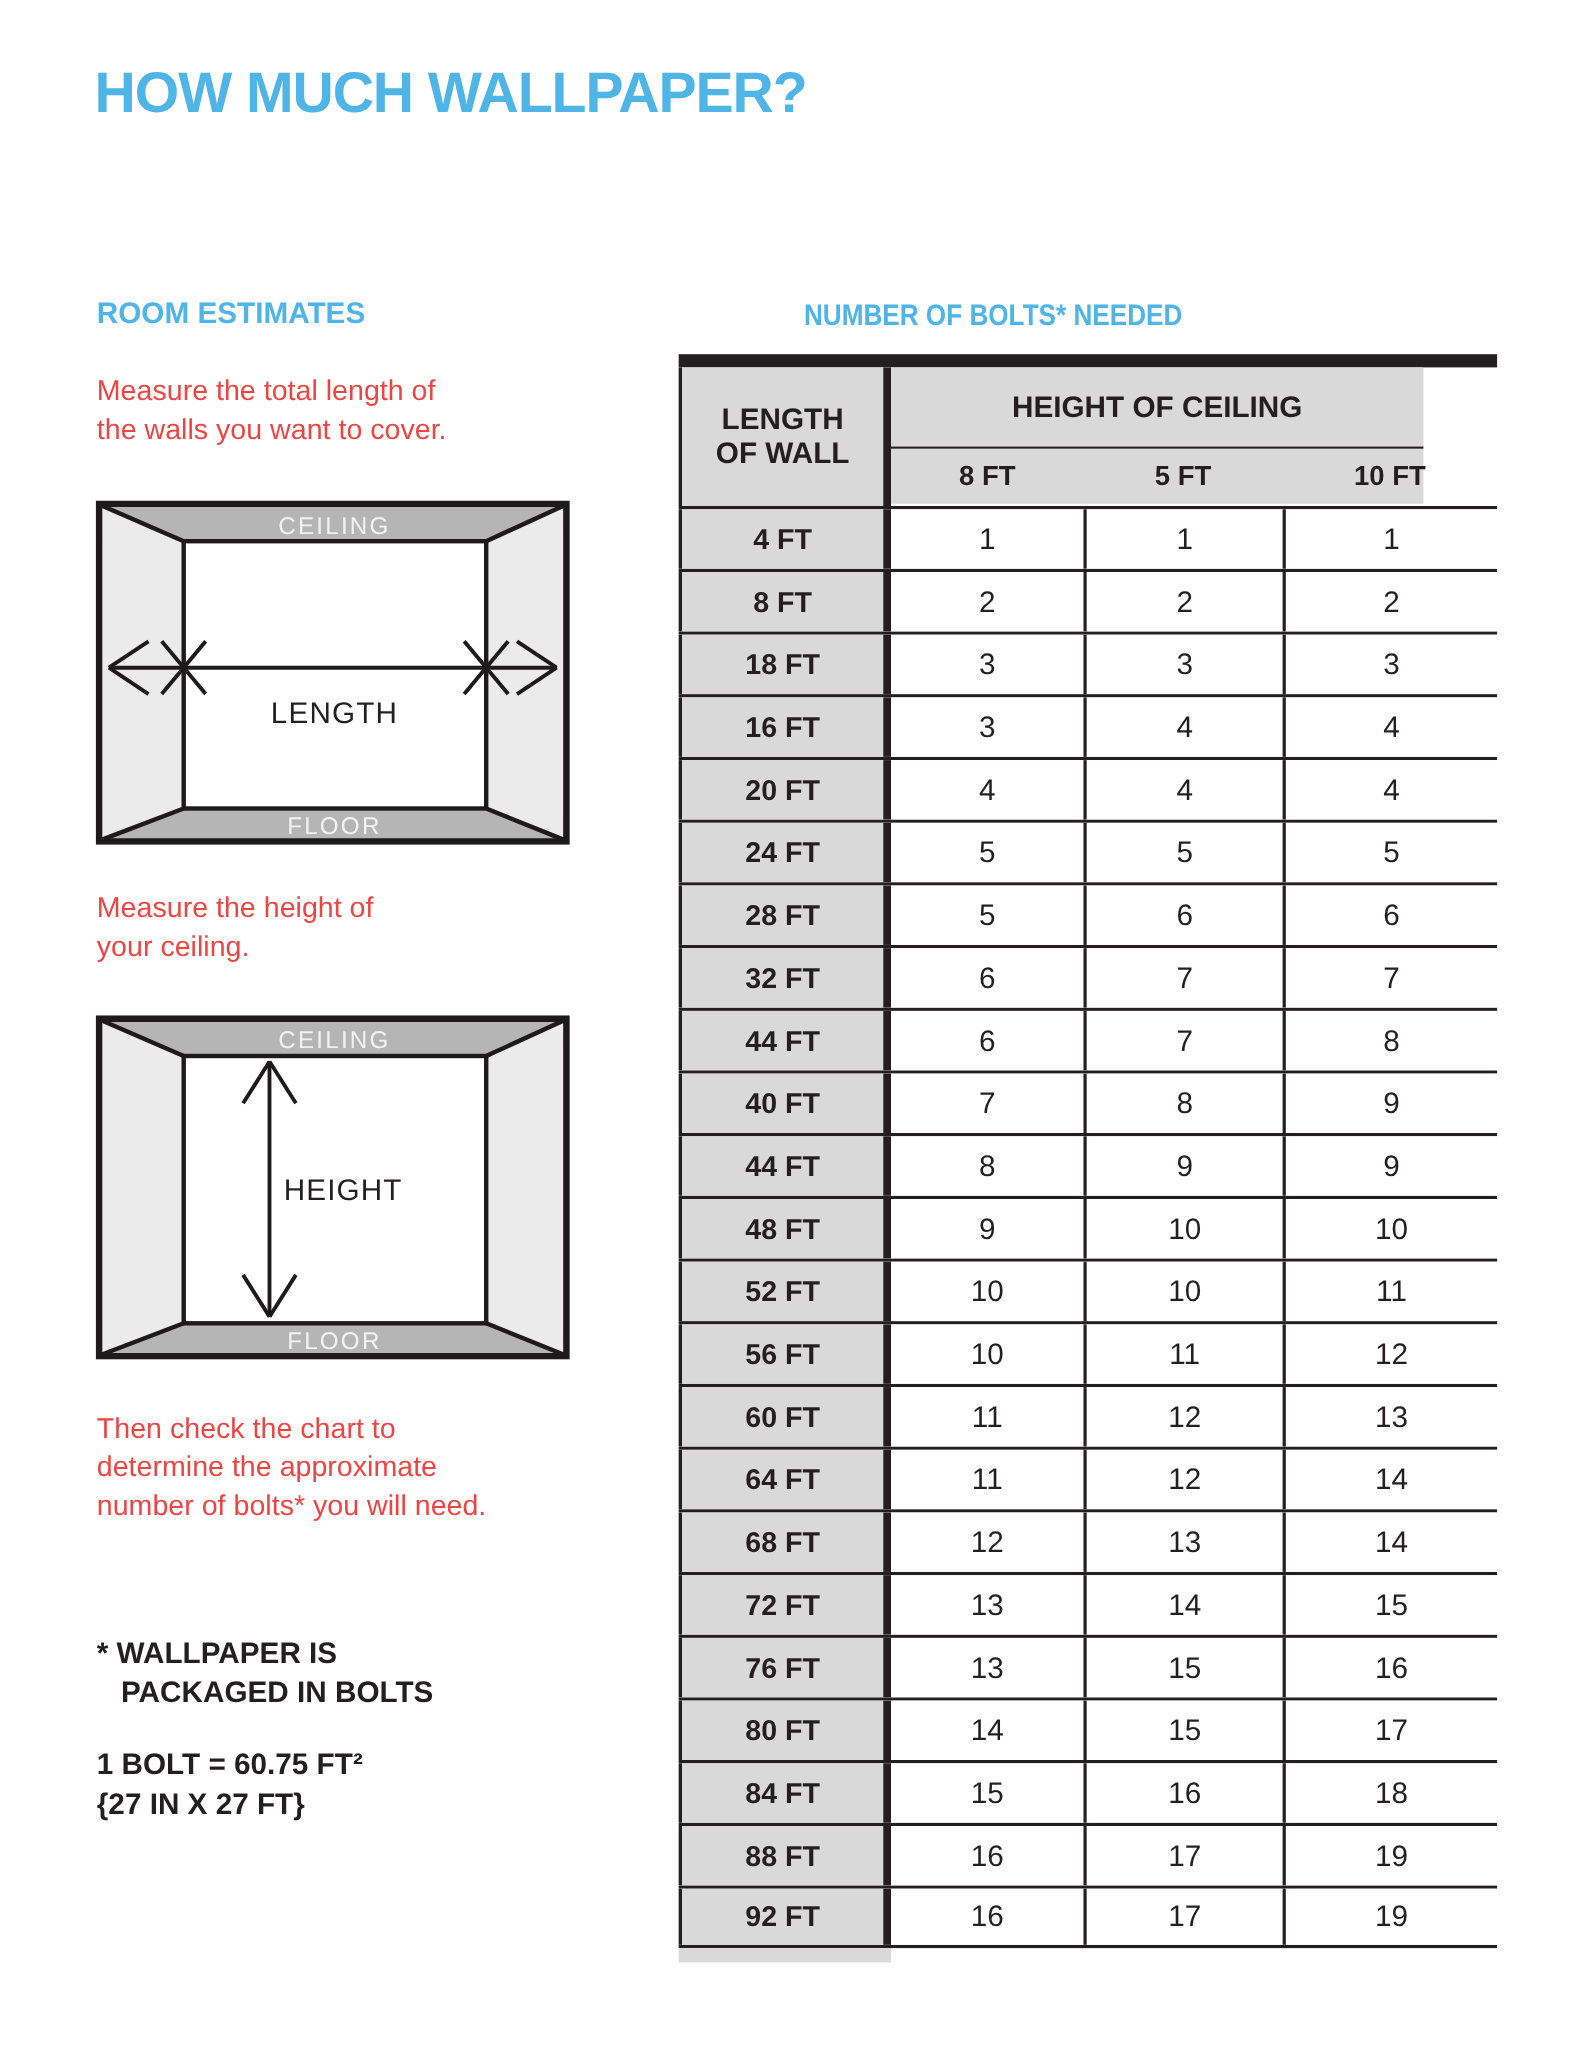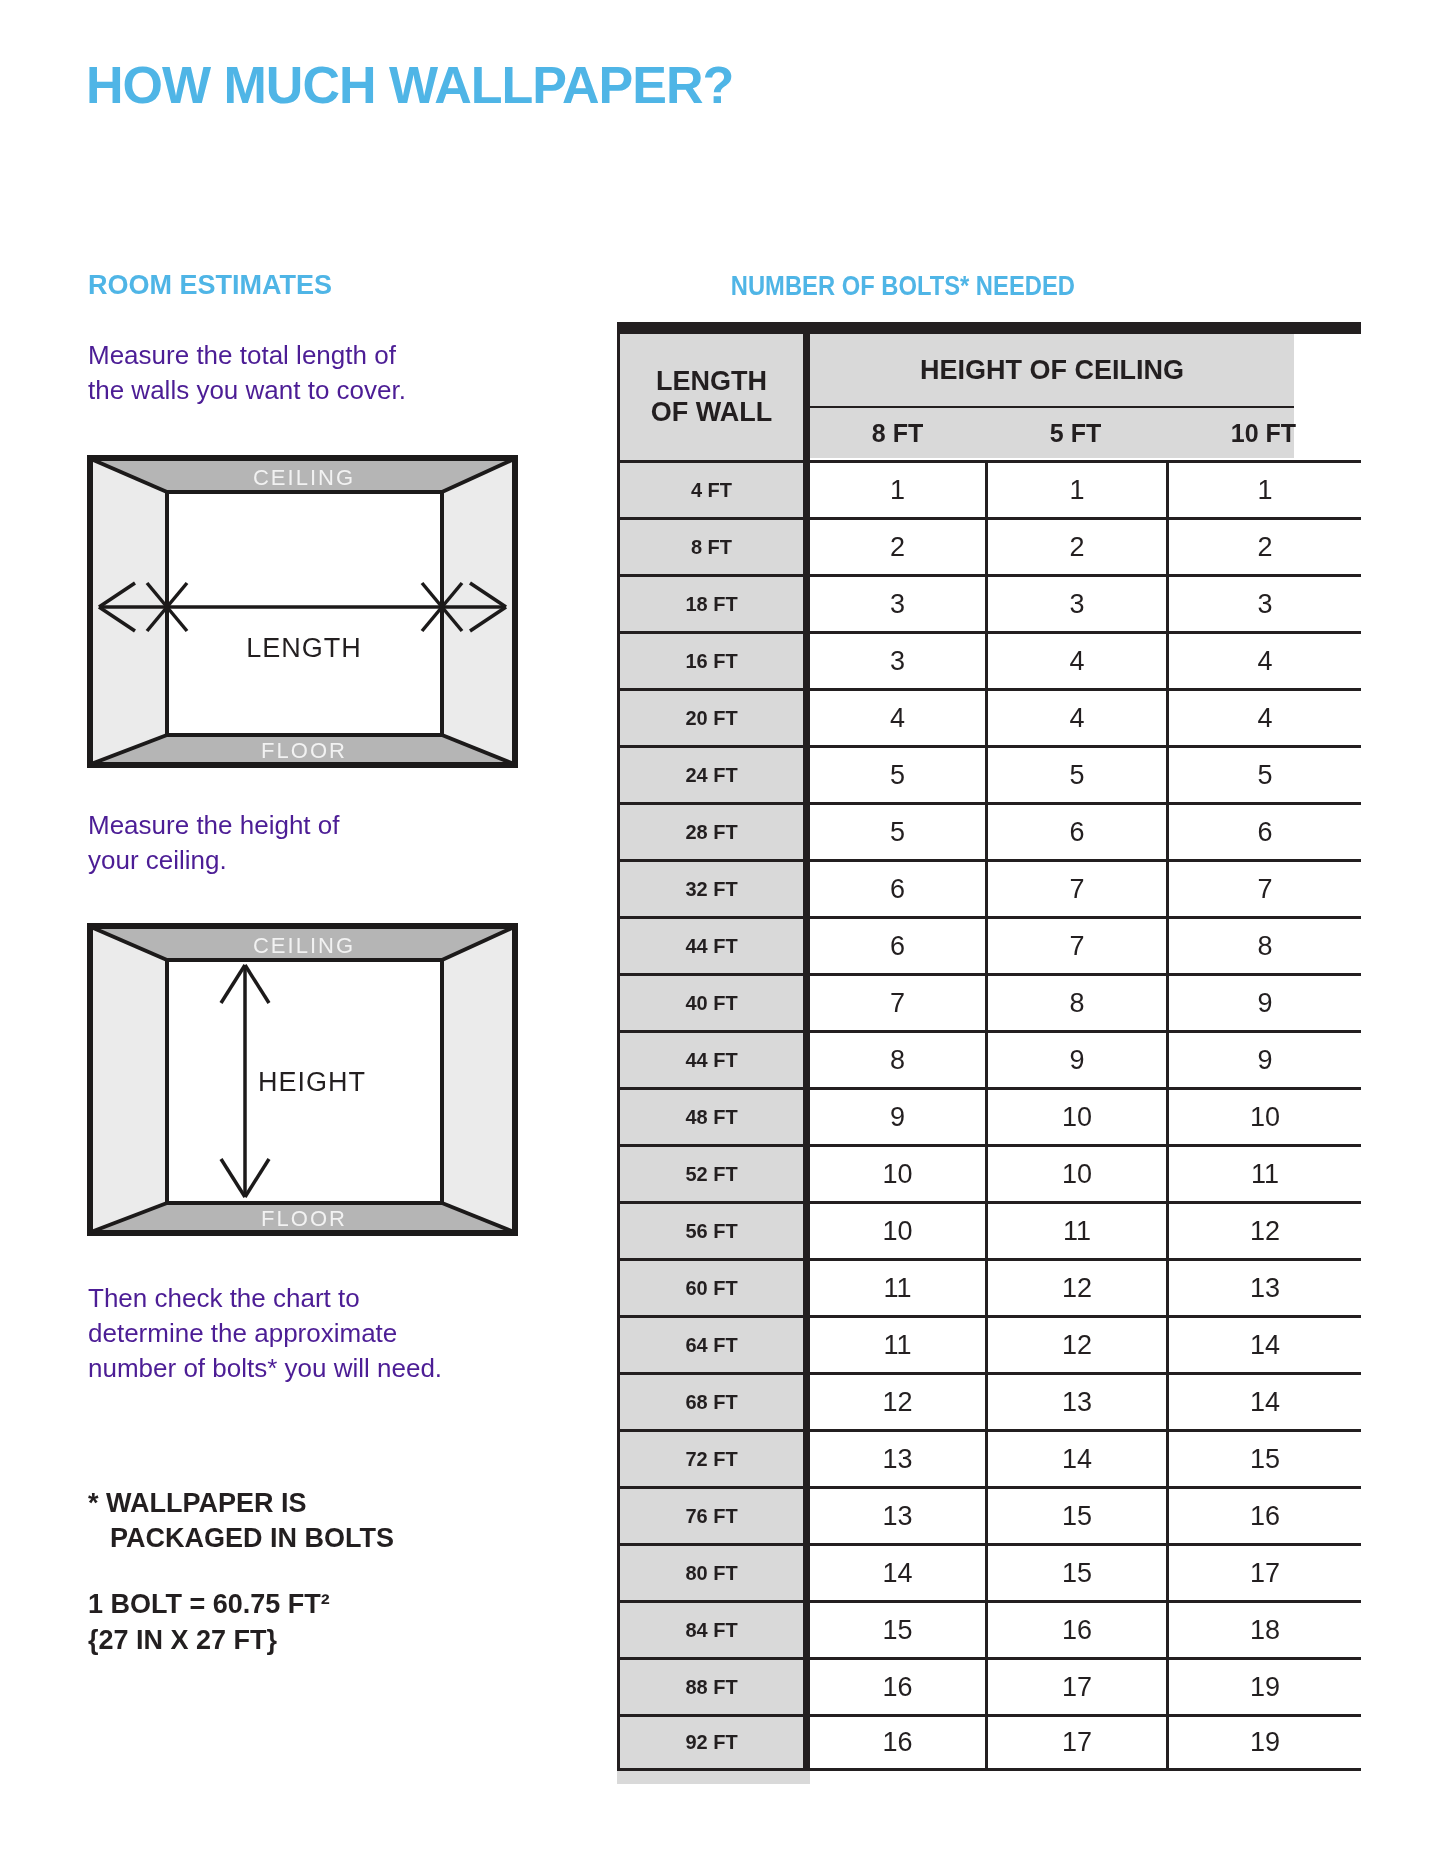--- a/index.html
+++ b/index.html
@@ -14,21 +14,21 @@
     left:86px; top:55px; font-size:52px; font-weight:bold;
     letter-spacing:-1px; color:#4FB5E6; white-space:nowrap;
   }
   .section-heading {
     font-size:27px; font-weight:bold; color:#4FB5E6; white-space:nowrap;
   }
   .room-heading { left:88px; top:270px; }
   .table-heading { left:711px; top:271px; width:330px; text-align:center;
     transform:scaleX(0.88); transform-origin:center; }
 
-  .para { left:88px; font-size:26px; line-height:35px; white-space:pre-line; color:#4c1d95; }
+  .para { left:88px; font-size:26px; line-height:35px; white-space:pre-line; color:#ef4444; }
   #para1 { top:338px; }
   #para2 { top:808px; }
   #para3 { top:1281px; }
 
   .footnote { left:88px; top:1486px; font-size:27px; font-weight:bold; line-height:35px; }
   .footnote .indent { padding-left:22px; }
   .bolt-info { left:88px; top:1586px; font-size:27px; font-weight:bold; line-height:36px; white-space:pre-line; }
 
   .diagram { left:87px; }
   #diagram1 { top:455px; }
@@ -51,21 +51,21 @@
     font-size:27px; font-weight:bold;
   }
   .subhead { height:50px; background:#D9D9D9; display:grid; grid-template-columns:175px 181px 195px; }
   .subhead > div { display:flex; align-items:center; justify-content:center; font-size:25px; font-weight:bold; }
 
   .trow { display:grid; grid-template-columns:193px 178px 181px 192px; height:57px; border-top:3px solid #231F20; }
   .trow:last-child { border-bottom:3px solid #231F20; }
   .trow .cell { display:flex; align-items:center; justify-content:center; }
   .trow .label {
     background:#D9D9D9; border-left:3px solid #231F20; border-right:7px solid #231F20;
-    font-size:20px; font-weight:bold;
+    font-size:26px; font-weight:bold;
   }
   .trow .val { background:#ffffff; font-size:27px; }
   .trow .sep { border-right:3px solid #231F20; }
   .footer-strip { width:193px; height:13px; background:#D9D9D9; }
 
   svg text { font-family:"Liberation Sans", sans-serif; }
   .diag-zone-label { font-size:22px; letter-spacing:2px; fill:#F2F2F2; }
   .diag-measure-label { font-size:27px; letter-spacing:1px; fill:#231F20; }
 </style>
 </head>

